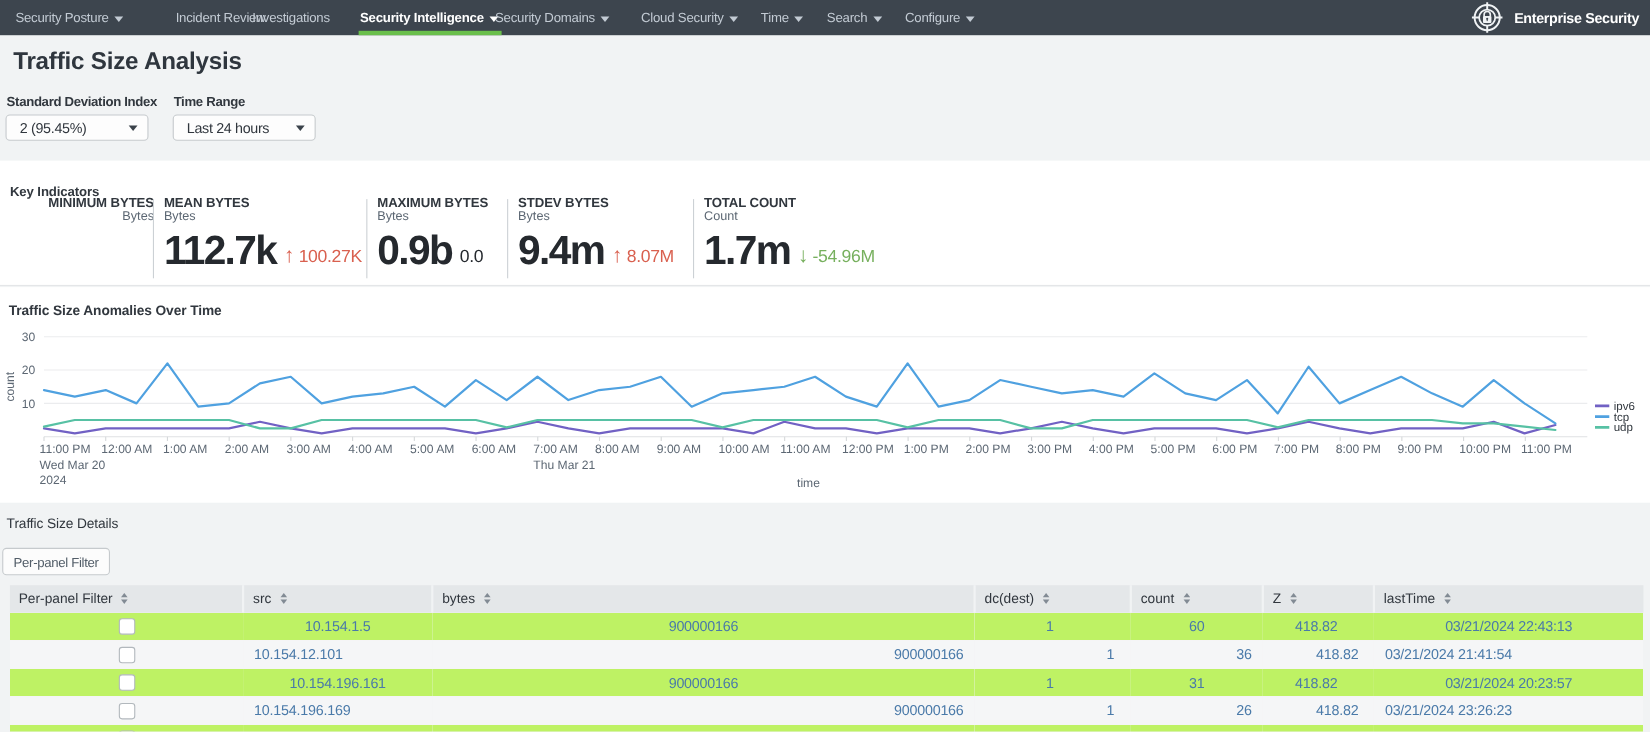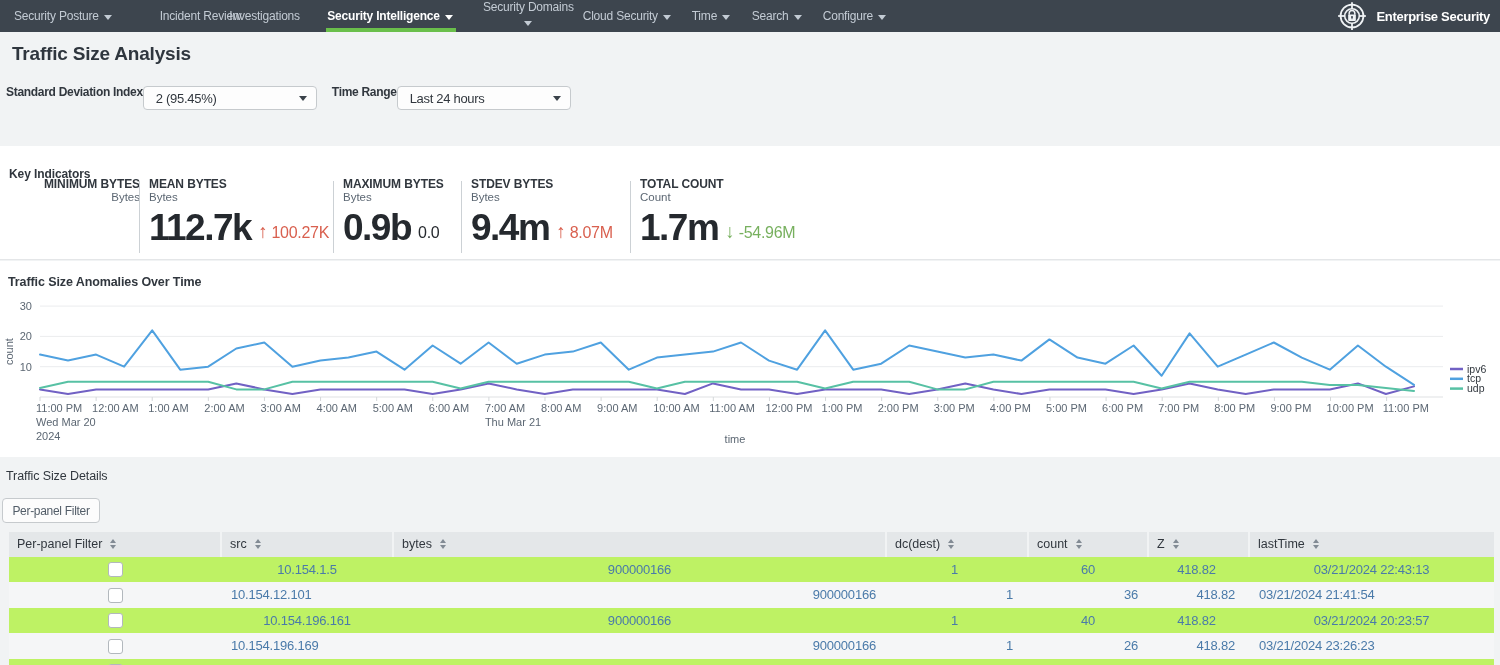--- a/index.html
+++ b/index.html
@@ -35,27 +35,27 @@
   .nav-right {
     position:absolute; right:10px; top:0; height:32px;
     display:flex; align-items:center; gap:9px;
   }
   .brand-logo { width:30px; height:30px; display:block; }
   .brand-name { color:#ffffff; font-size:13px; font-weight:bold; letter-spacing:-0.3px; }
 
   
   .page-title {
     position:absolute; left:12px; top:43px;
-    font-size:19px; font-weight:bold; color:#2f363e; letter-spacing:-0.2px;text-align:center;
+    font-size:22px; font-weight:bold; color:#2f363e; letter-spacing:-0.2px;text-align:center;
   }
   .filters { position:absolute; left:5px; top:86px; display:flex; gap:14px; }
-  .filter-block { display:flex; }
+  .filter-block { display:flex; flex-direction:column; }
   .filter-label { font-size:12px; line-height:13px; font-weight:bold; letter-spacing:-0.3px; color:#31373e; margin-bottom:5px; padding-left:1px; }
   .dropdown {
-    width:174px; height:24px; background:#fdfdfd;
+    width:130px; height:24px; background:#fdfdfd;
     border:1px solid #c6cacd; border-radius:4px;
     display:flex; align-items:center; justify-content:space-between;
     padding:0 9px 0 12px; cursor:pointer;
   }
   .dropdown .dd-value { font-size:13px; letter-spacing:-0.3px; color:#31373e; }
   .dd-caret {
     width:0; height:0;
     border-left:4.5px solid transparent; border-right:4.5px solid transparent;
     border-top:5px solid #3a424a;
   }
@@ -140,21 +140,21 @@
         <span>Incident Review</span>
       </div>
       <div class="nav-item" style="left: 229.3px;">
         <span>Investigations</span>
       </div>
       <div class="nav-item active" style="left: 327.3px;">
         <span>Security Intelligence</span>
         <span class="nav-caret"></span>
         <span class="active-bar"></span>
       </div>
-      <div class="nav-item" style="left: 483px; flex-direction: column;">
+      <div class="nav-item" style="left: 450px;">
         <span>Security Domains</span>
         <span class="nav-caret"></span>
       </div>
       <div class="nav-item" style="left: 582.7px;">
         <span>Cloud Security</span>
         <span class="nav-caret"></span>
       </div>
       <div class="nav-item" style="left: 691.7px;">
         <span>Time</span>
         <span class="nav-caret"></span>
@@ -428,21 +428,21 @@
           <td class="num"><span>1</span></td>
           <td class="num"><span>36</span></td>
           <td class="num"><span>418.82</span></td>
           <td><span>03/21/2024 21:41:54</span></td>
         </tr>
         <tr class="odd">
           <td class="cb-cell"><span class="cb"></span></td>
           <td><span>10.154.196.161</span></td>
           <td class="num"><span>900000166</span></td>
           <td class="num"><span>1</span></td>
-          <td class="num"><span>40</span></td>
+          <td class="num"><span>31</span></td>
           <td class="num"><span>418.82</span></td>
           <td><span>03/21/2024 20:23:57</span></td>
         </tr>
         <tr class="even">
           <td class="cb-cell"><span class="cb"></span></td>
           <td><span>10.154.196.169</span></td>
           <td class="num"><span>900000166</span></td>
           <td class="num"><span>1</span></td>
           <td class="num"><span>26</span></td>
           <td class="num"><span>418.82</span></td>

